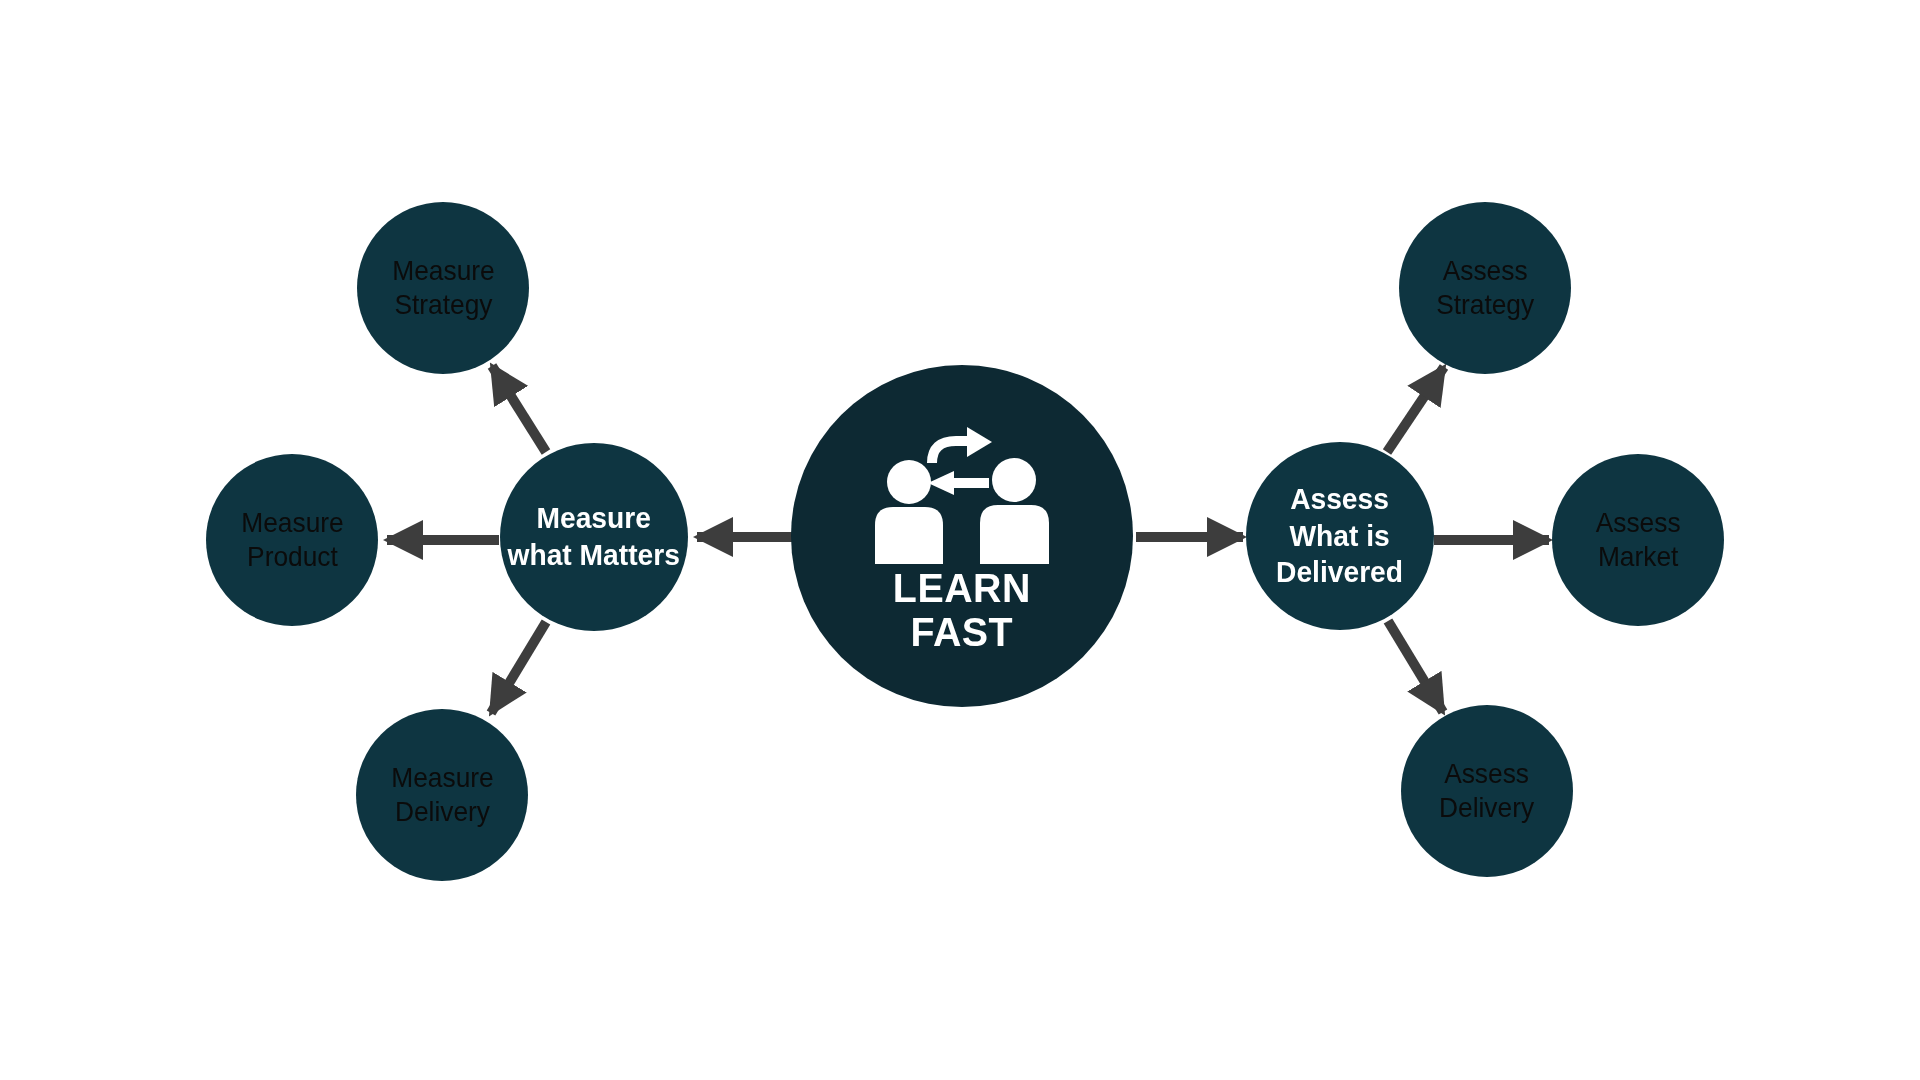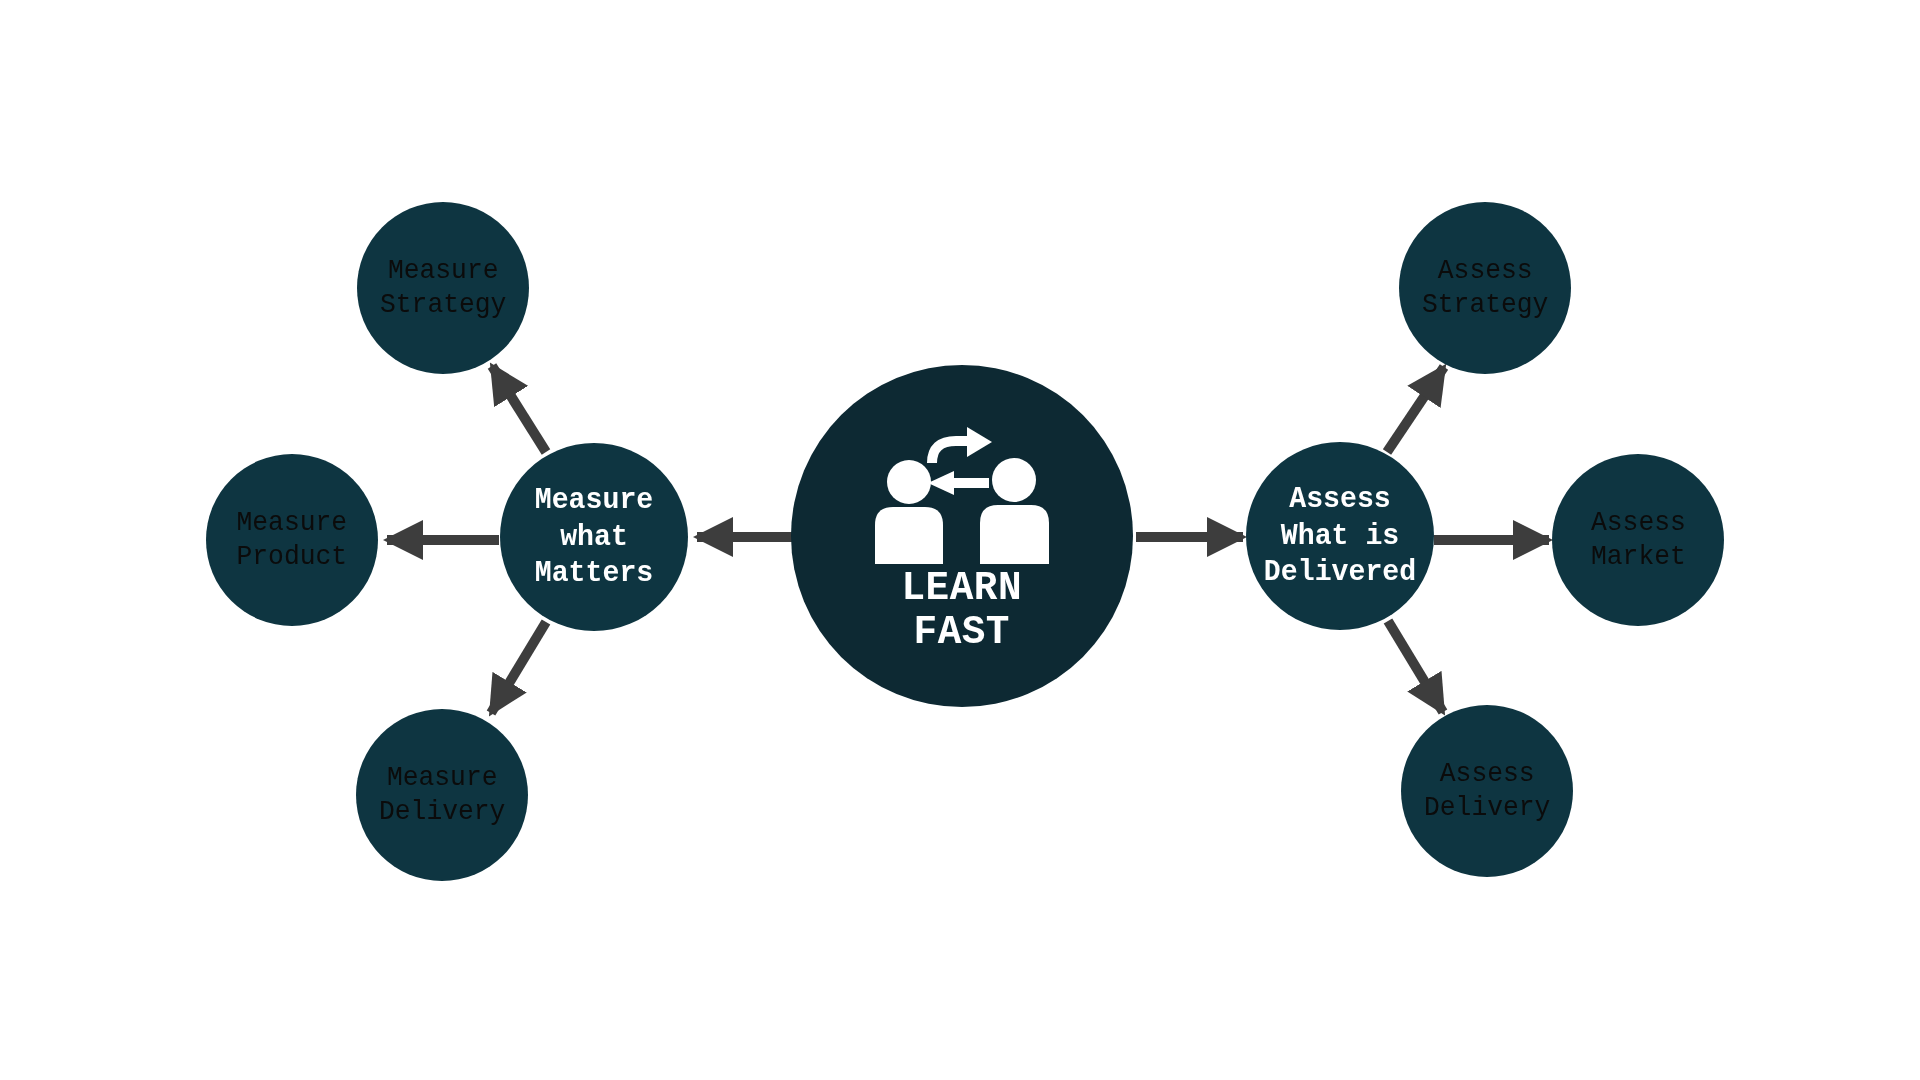--- a/index.html
+++ b/index.html
@@ -19,21 +19,20 @@
     left: 0; top: 0;
     width: 1920px; height: 1080px;
   }
   .node {
     position: absolute;
     border-radius: 50%;
     display: flex;
     align-items: center;
     justify-content: center;
     text-align: center;
-    font-family: Liberation Mono, monospace;
   }
   .sat {
     width: 172px; height: 172px;
     background: #0e3541;
     color: #0b0b0b;
     font-size: 28px;
     font-weight: 400;
   }
   .hub {
     width: 188px; height: 188px;

